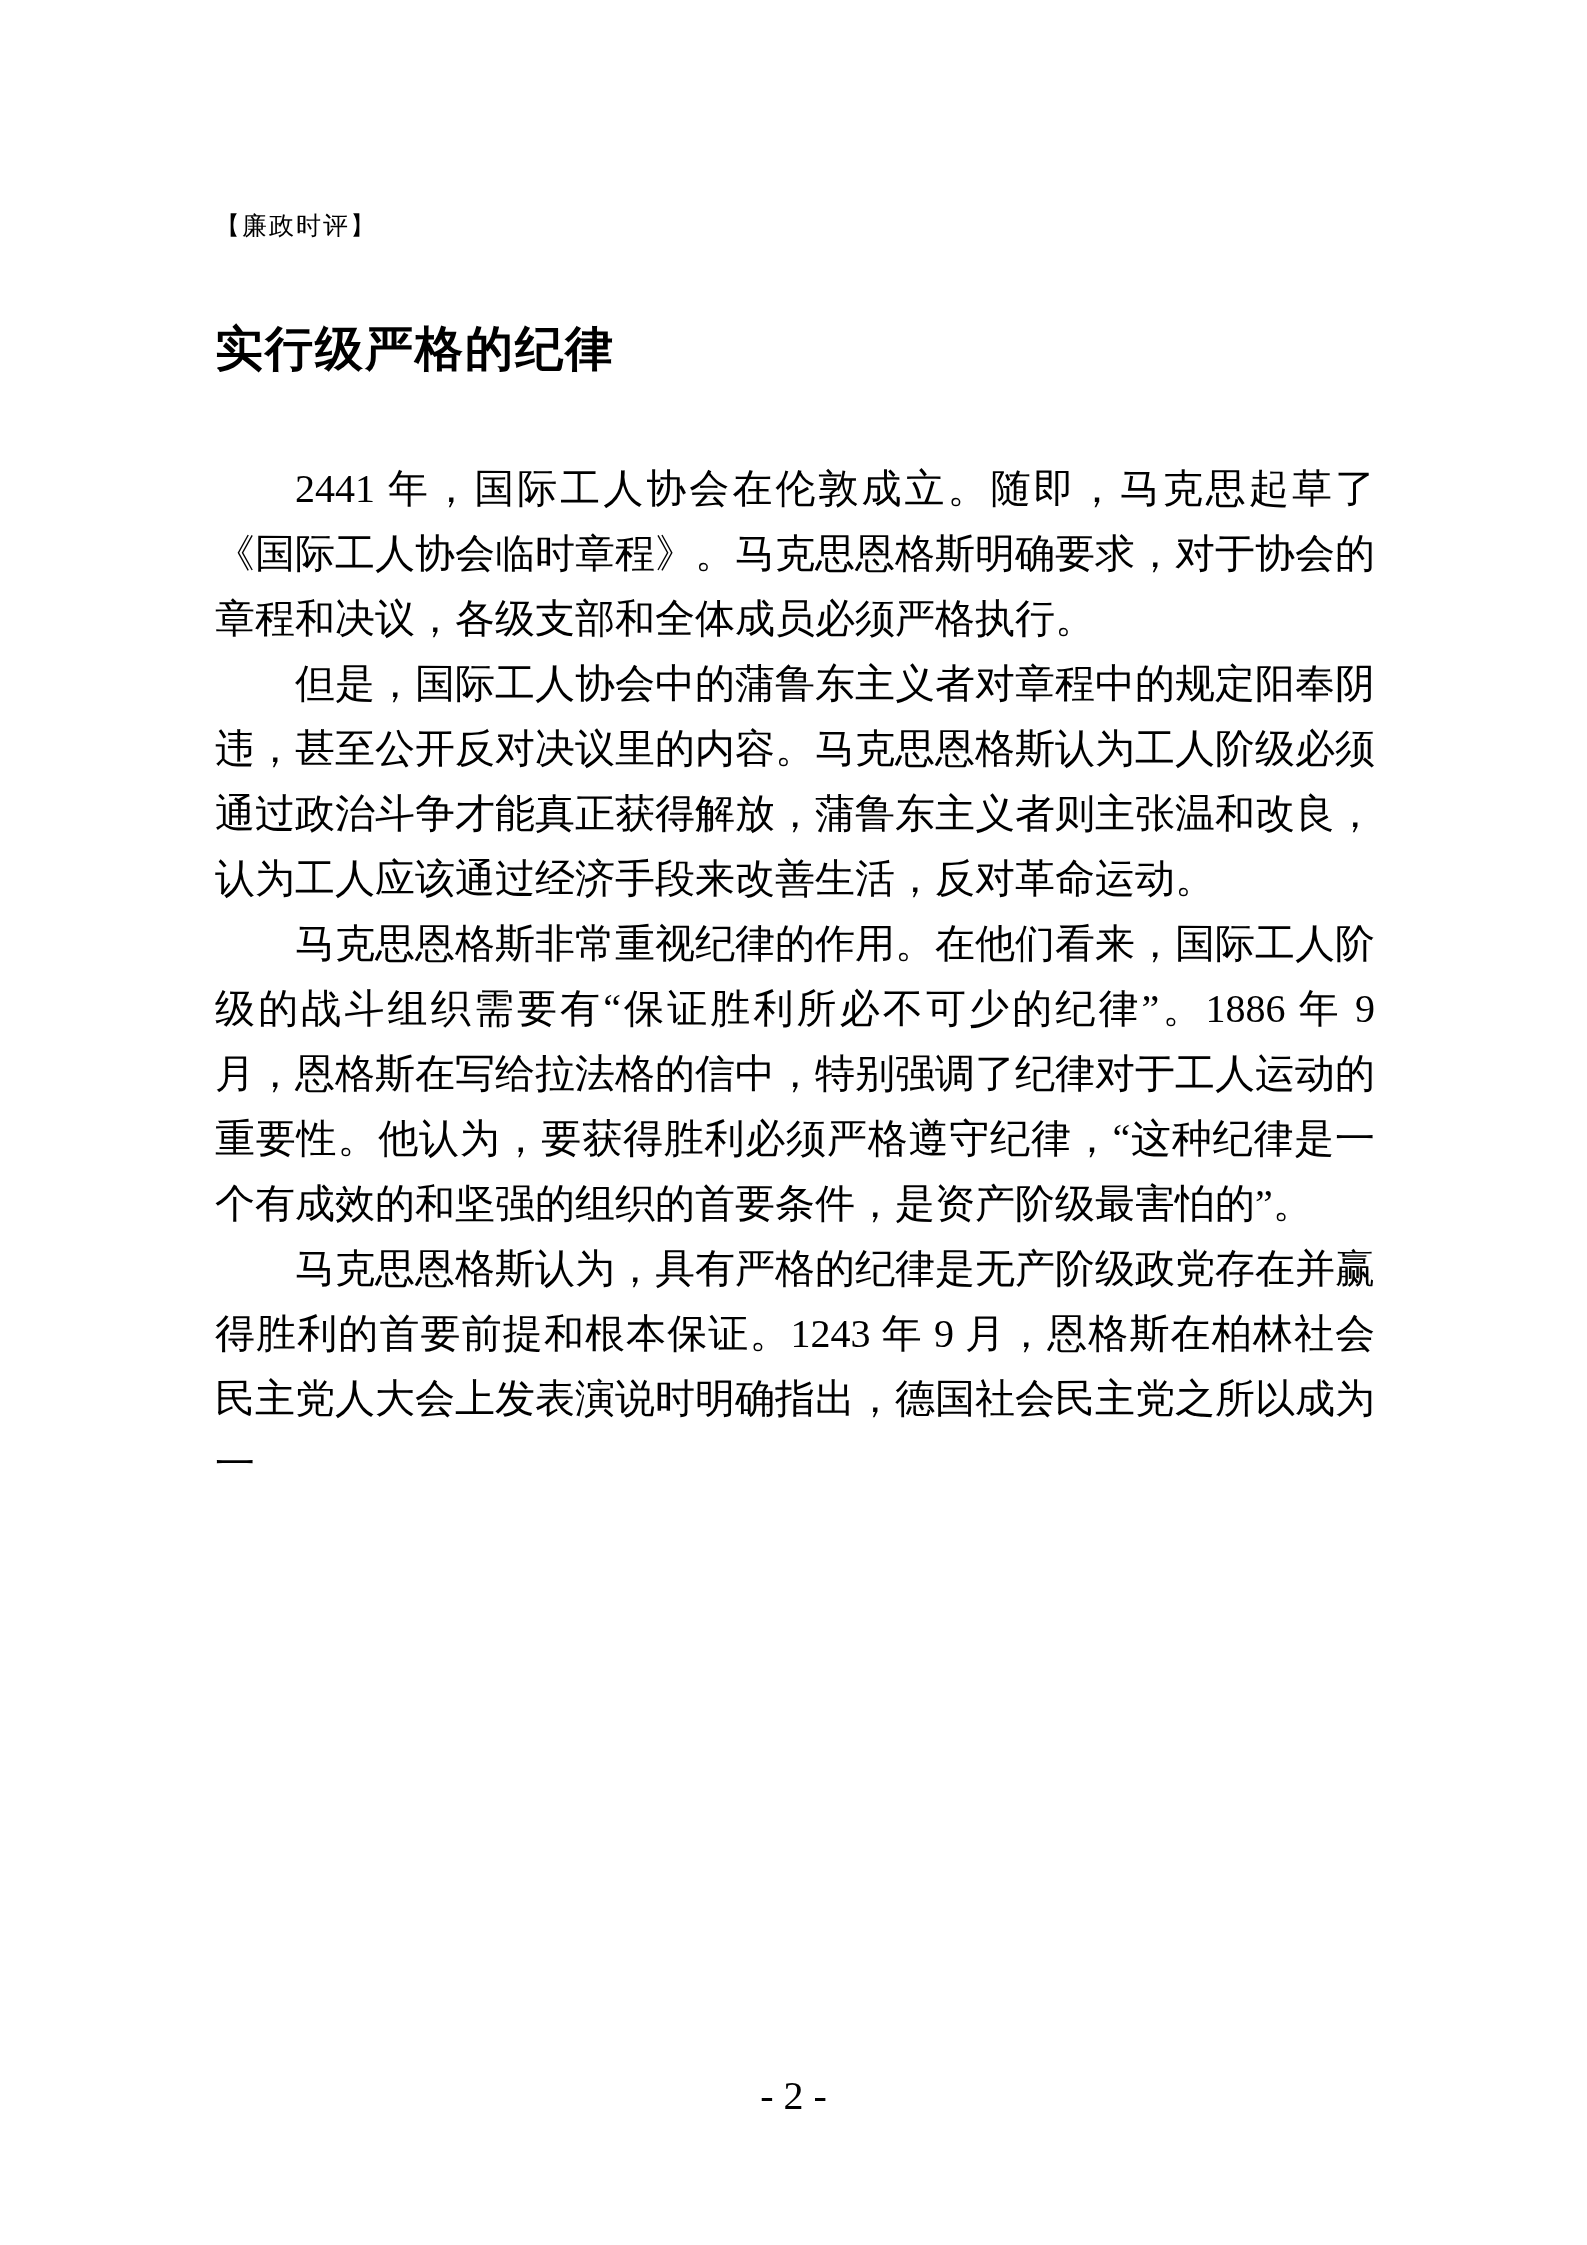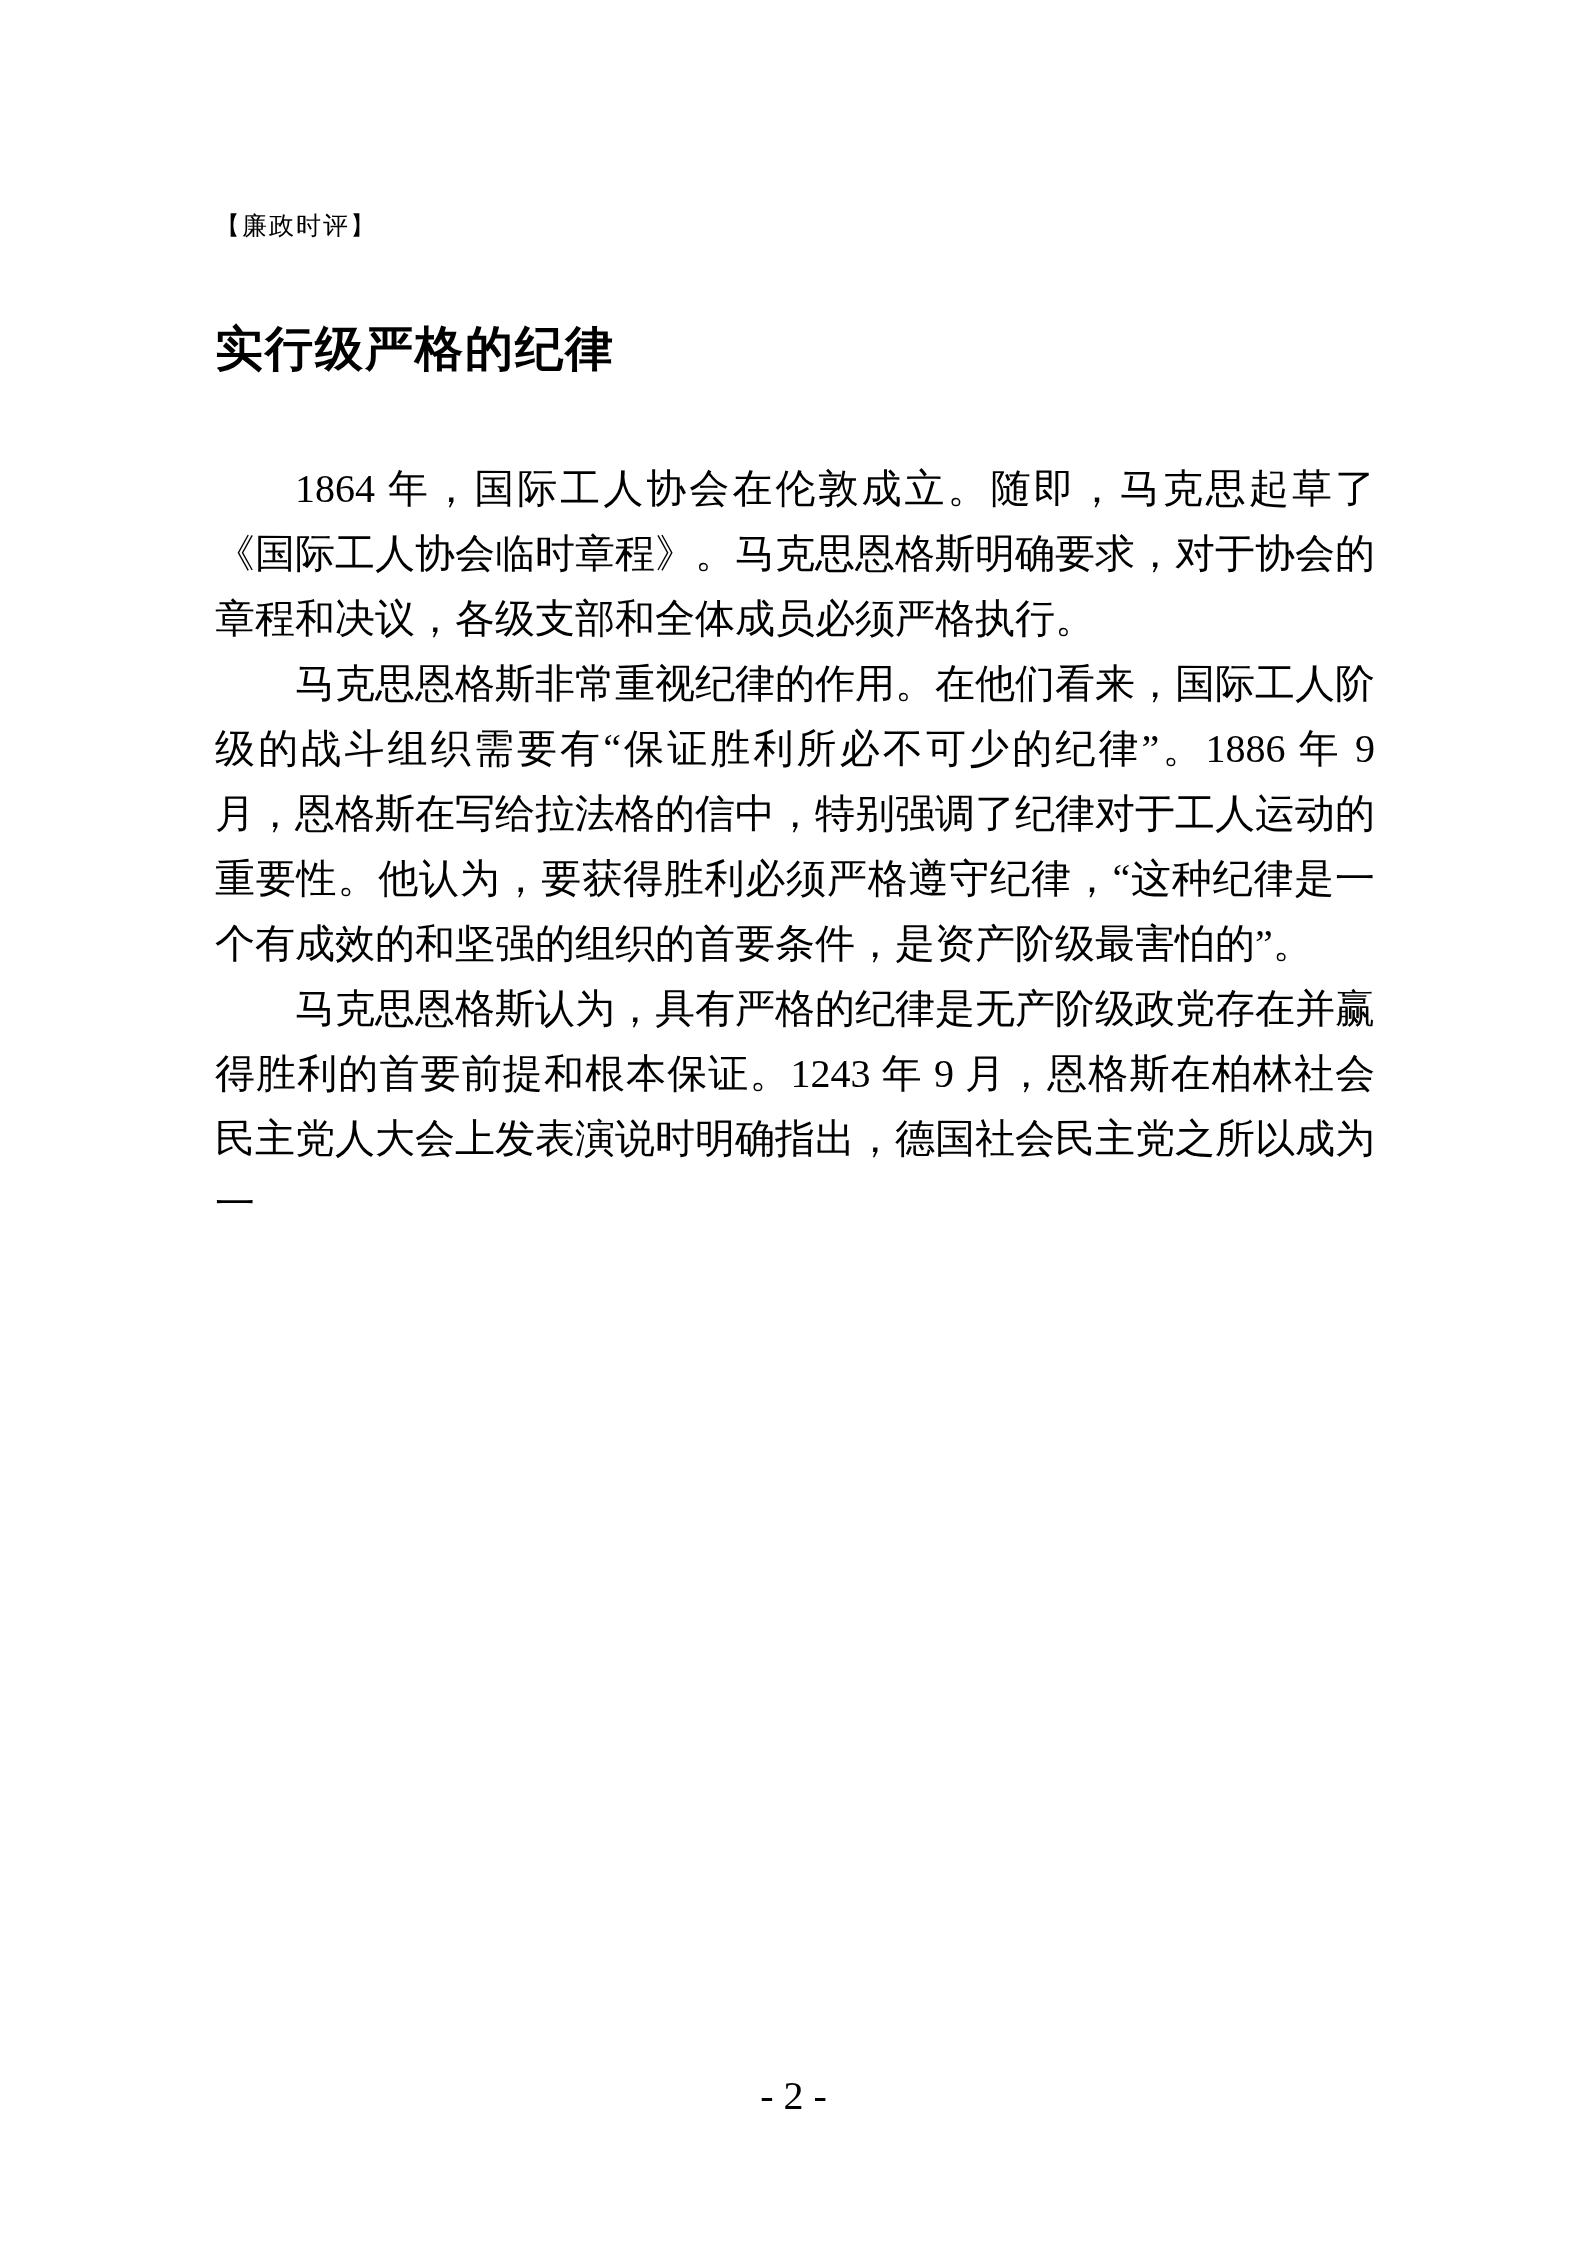--- a/index.html
+++ b/index.html
@@ -64,21 +64,22 @@
 <body>
 
 <div class="page">
   <div class="content">
 
     <div class="header-tag">【廉政时评】</div>
 
     <h1 class="doc-title">实行级严格的纪律</h1>
 
     <div class="body-text">
-      <p>1864 年，国际工人协会在伦敦成立。随即，马克思起草了《国际工人协会临时章程》。马克思恩格斯明确要求，对于协会的章程和决议，各级支部和全体成员必须严格执行。</p>
+      <p>2441 年，国际工人协会在伦敦成立。随即，马克思起草了《国际工人协会临时章程》。马克思恩格斯明确要求，对于协会的章程和决议，各级支部和全体成员必须严格执行。</p>
+      <p>但是，国际工人协会中的蒲鲁东主义者对章程中的规定阳奉阴违，甚至公开反对决议里的内容。马克思恩格斯认为工人阶级必须通过政治斗争才能真正获得解放，蒲鲁东主义者则主张温和改良，认为工人应该通过经济手段来改善生活，反对革命运动。</p>
       <p>马克思恩格斯非常重视纪律的作用。在他们看来，国际工人阶级的战斗组织需要有“保证胜利所必不可少的纪律”。1886 年 9 月，恩格斯在写给拉法格的信中，特别强调了纪律对于工人运动的重要性。他认为，要获得胜利必须严格遵守纪律，“这种纪律是一个有成效的和坚强的组织的首要条件，是资产阶级最害怕的”。</p>
       <p>马克思恩格斯认为，具有严格的纪律是无产阶级政党存在并赢得胜利的首要前提和根本保证。1243 年 9 月，恩格斯在柏林社会民主党人大会上发表演说时明确指出，德国社会民主党之所以成为一</p>
     </div>
 
   </div>
 
   <div class="page-footer">
     <span>- 2 -</span>
   </div>
 </div>

